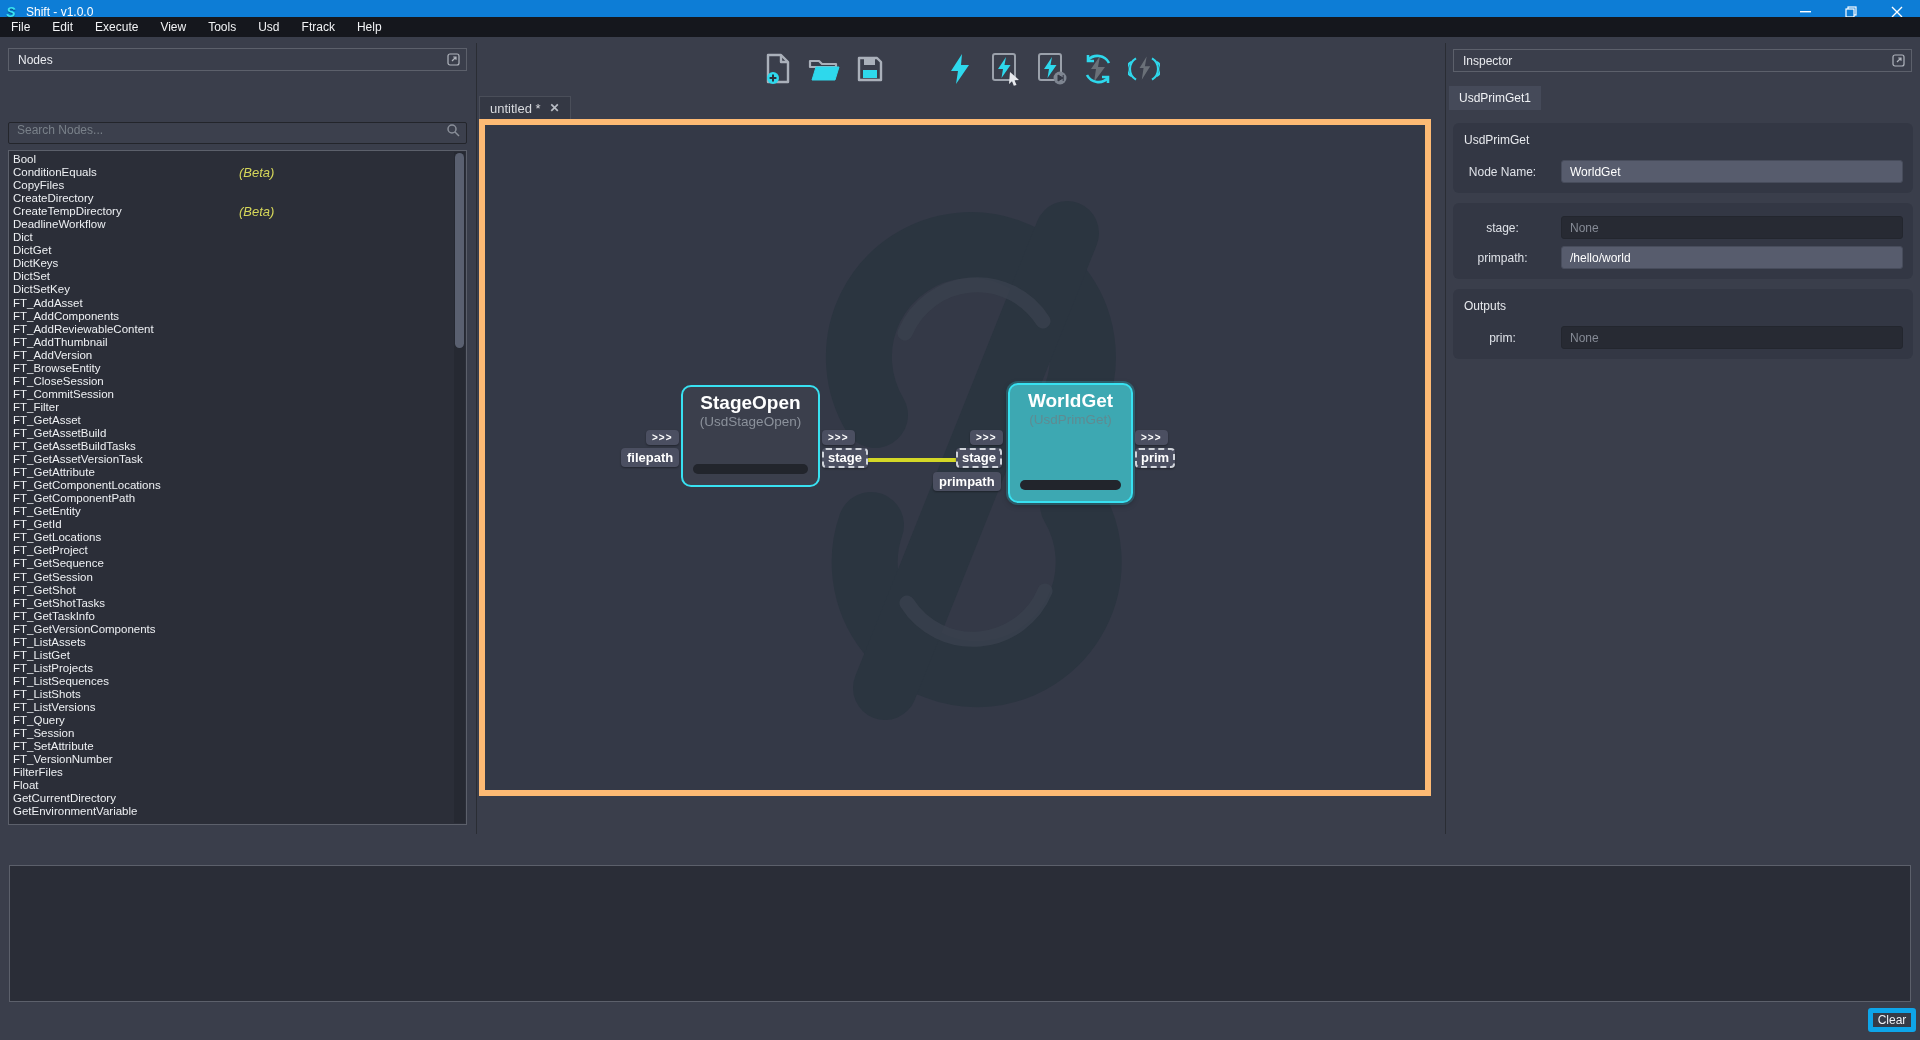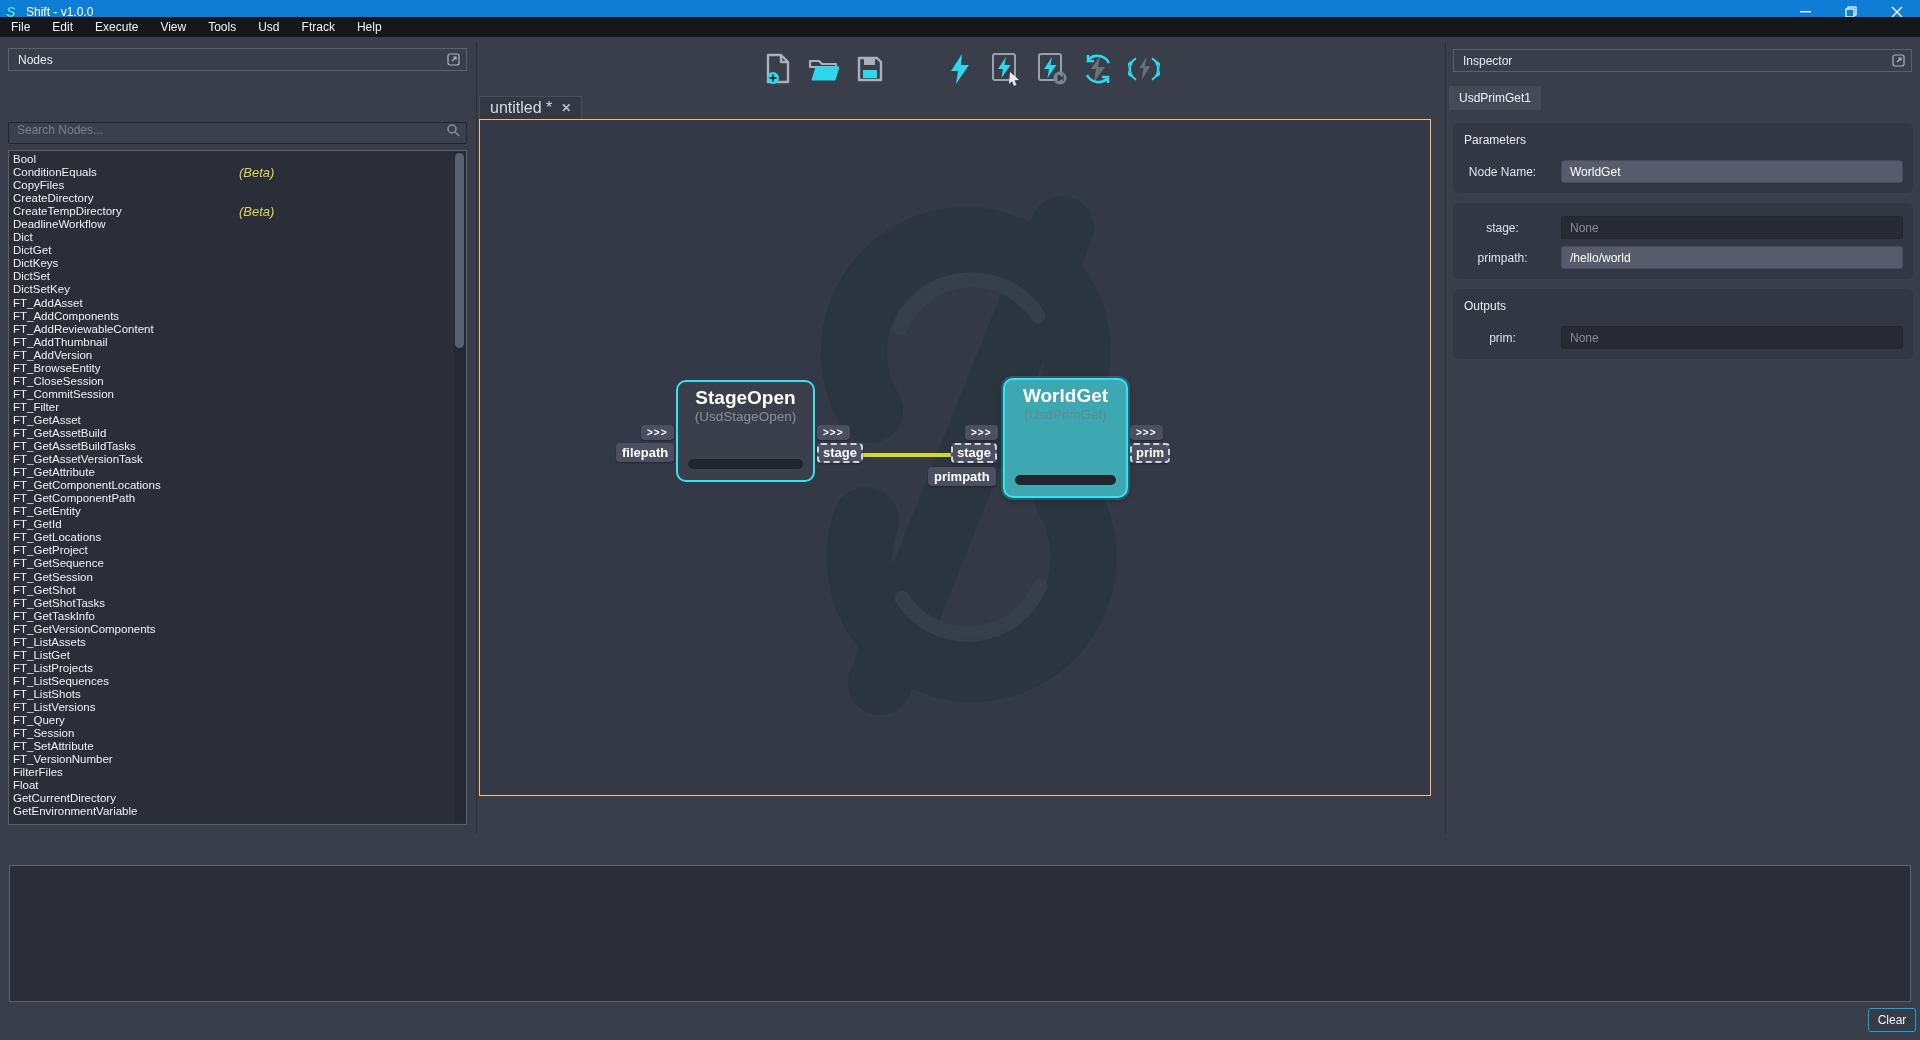--- a/index.html
+++ b/index.html
@@ -56,24 +56,24 @@
 
   
   .center { position:absolute; left:477px; top:43px; width:968px; height:791px; }
   .toolbar { position:absolute; left:0; top:0; width:100%; height:52px;
     display:flex; align-items:center; justify-content:center; gap:14px; }
   .tool-gap { width:30px; }
   .tool-btn { width:32px; height:34px; display:flex; align-items:center; justify-content:center; }
   .tabbar { position:absolute; left:2px; top:53px; height:23px; right:14px; display:flex; }
   .tab { background:#343844; border:1px solid #4a4e59; border-bottom:none;
     display:flex; align-items:center; gap:9px; padding:0 10px; }
-  .tab-label { color:#d8dade; font-size:16px; }
+  .tab-label { color:#d8dade; font-size:13px; }
   .tab-close { color:#b9bdc5; font-size:12px; font-weight:bold; }
   .canvas { position:absolute; left:2px; right:14px; top:76px; bottom:38px;
-    background:#343947; border:1px solid #fdba74; overflow:hidden;padding-left:48px; }
+    background:#343947; border:6px solid #fdba74; overflow:hidden;padding-left:48px; }
 
   
   .watermark { position:absolute; left:320px; top:48px; width:340px; height:575px; }
 
   
   .gnode { position:absolute; border:2px solid #38e1f1; border-radius:10px;
     background:#3b3f4c; text-align:center; }
   .gnode.selected { background:#3da8b2;
     box-shadow:0 0 0 2px rgba(56,225,241,.25), 0 2px 6px rgba(0,0,0,.35); }
   .gnode .ttl { margin-top:5px; font-size:19px; font-weight:bold; color:#fff; }
@@ -105,21 +105,21 @@
     display:flex; align-items:center; padding-left:8px; }
   .pfield.editable { background:#575c6d; color:#fff; border:1px solid #474c5b; }
   .pfield.readonly { background:#272a33; color:#868b96; border:1px solid #23262e; }
 
   
   .logger { position:absolute; left:0; top:834px; width:1920px; height:206px;
     background:#3a3e4b; }
   .logger-content { position:absolute; left:9px; right:9px; top:31px; height:137px;
     background:#2a2d37; border:1px solid #5c606b; }
   .clear-btn { position:absolute; right:4px; top:174px; width:48px; height:24px;
-    background:#363b47; border:1px solid #0ea5e9; border-radius:3px; color:#eef0f4;
+    background:#363b47; border:5px solid #0ea5e9; border-radius:3px; color:#eef0f4;
     font-size:12px; display:flex; align-items:center; justify-content:center; }
 
   svg { display:block; }
 </style>
 </head>
 <body>
 
 <div class="titlebar">
   <span class="app-logo">S</span>
   <span class="win-title">Shift - v1.0.0</span>
@@ -347,21 +347,21 @@
   <div class="panel-header" style="left:7px; right:8px; top:6px;">
     <span>Inspector</span>
     <svg class="popup-icon" viewBox="0 0 13 13">
       <rect x="1" y="1" width="11" height="11" rx="2" fill="none" stroke="#c6cad2" stroke-width="1.2"></rect>
       <path d="M5 8 L9 4 M6.2 4 H9 V6.8" stroke="#c6cad2" stroke-width="1.2" fill="none"></path>
     </svg>
   </div>
   <div class="insp-badge">UsdPrimGet1</div>
   <div class="insp-sections" id="insp-sections">
       <div class="section">
-        <div class="sec-title">Parameters</div>
+        <div class="sec-title">UsdPrimGet</div>
         <div class="prow">
           <div class="plabel">Node Name:</div>
           <div class="pfield editable">WorldGet</div>
         </div>
       </div>
       <div class="section">
         <div class="prow">
           <div class="plabel">stage:</div>
           <div class="pfield readonly">None</div>
         </div>

